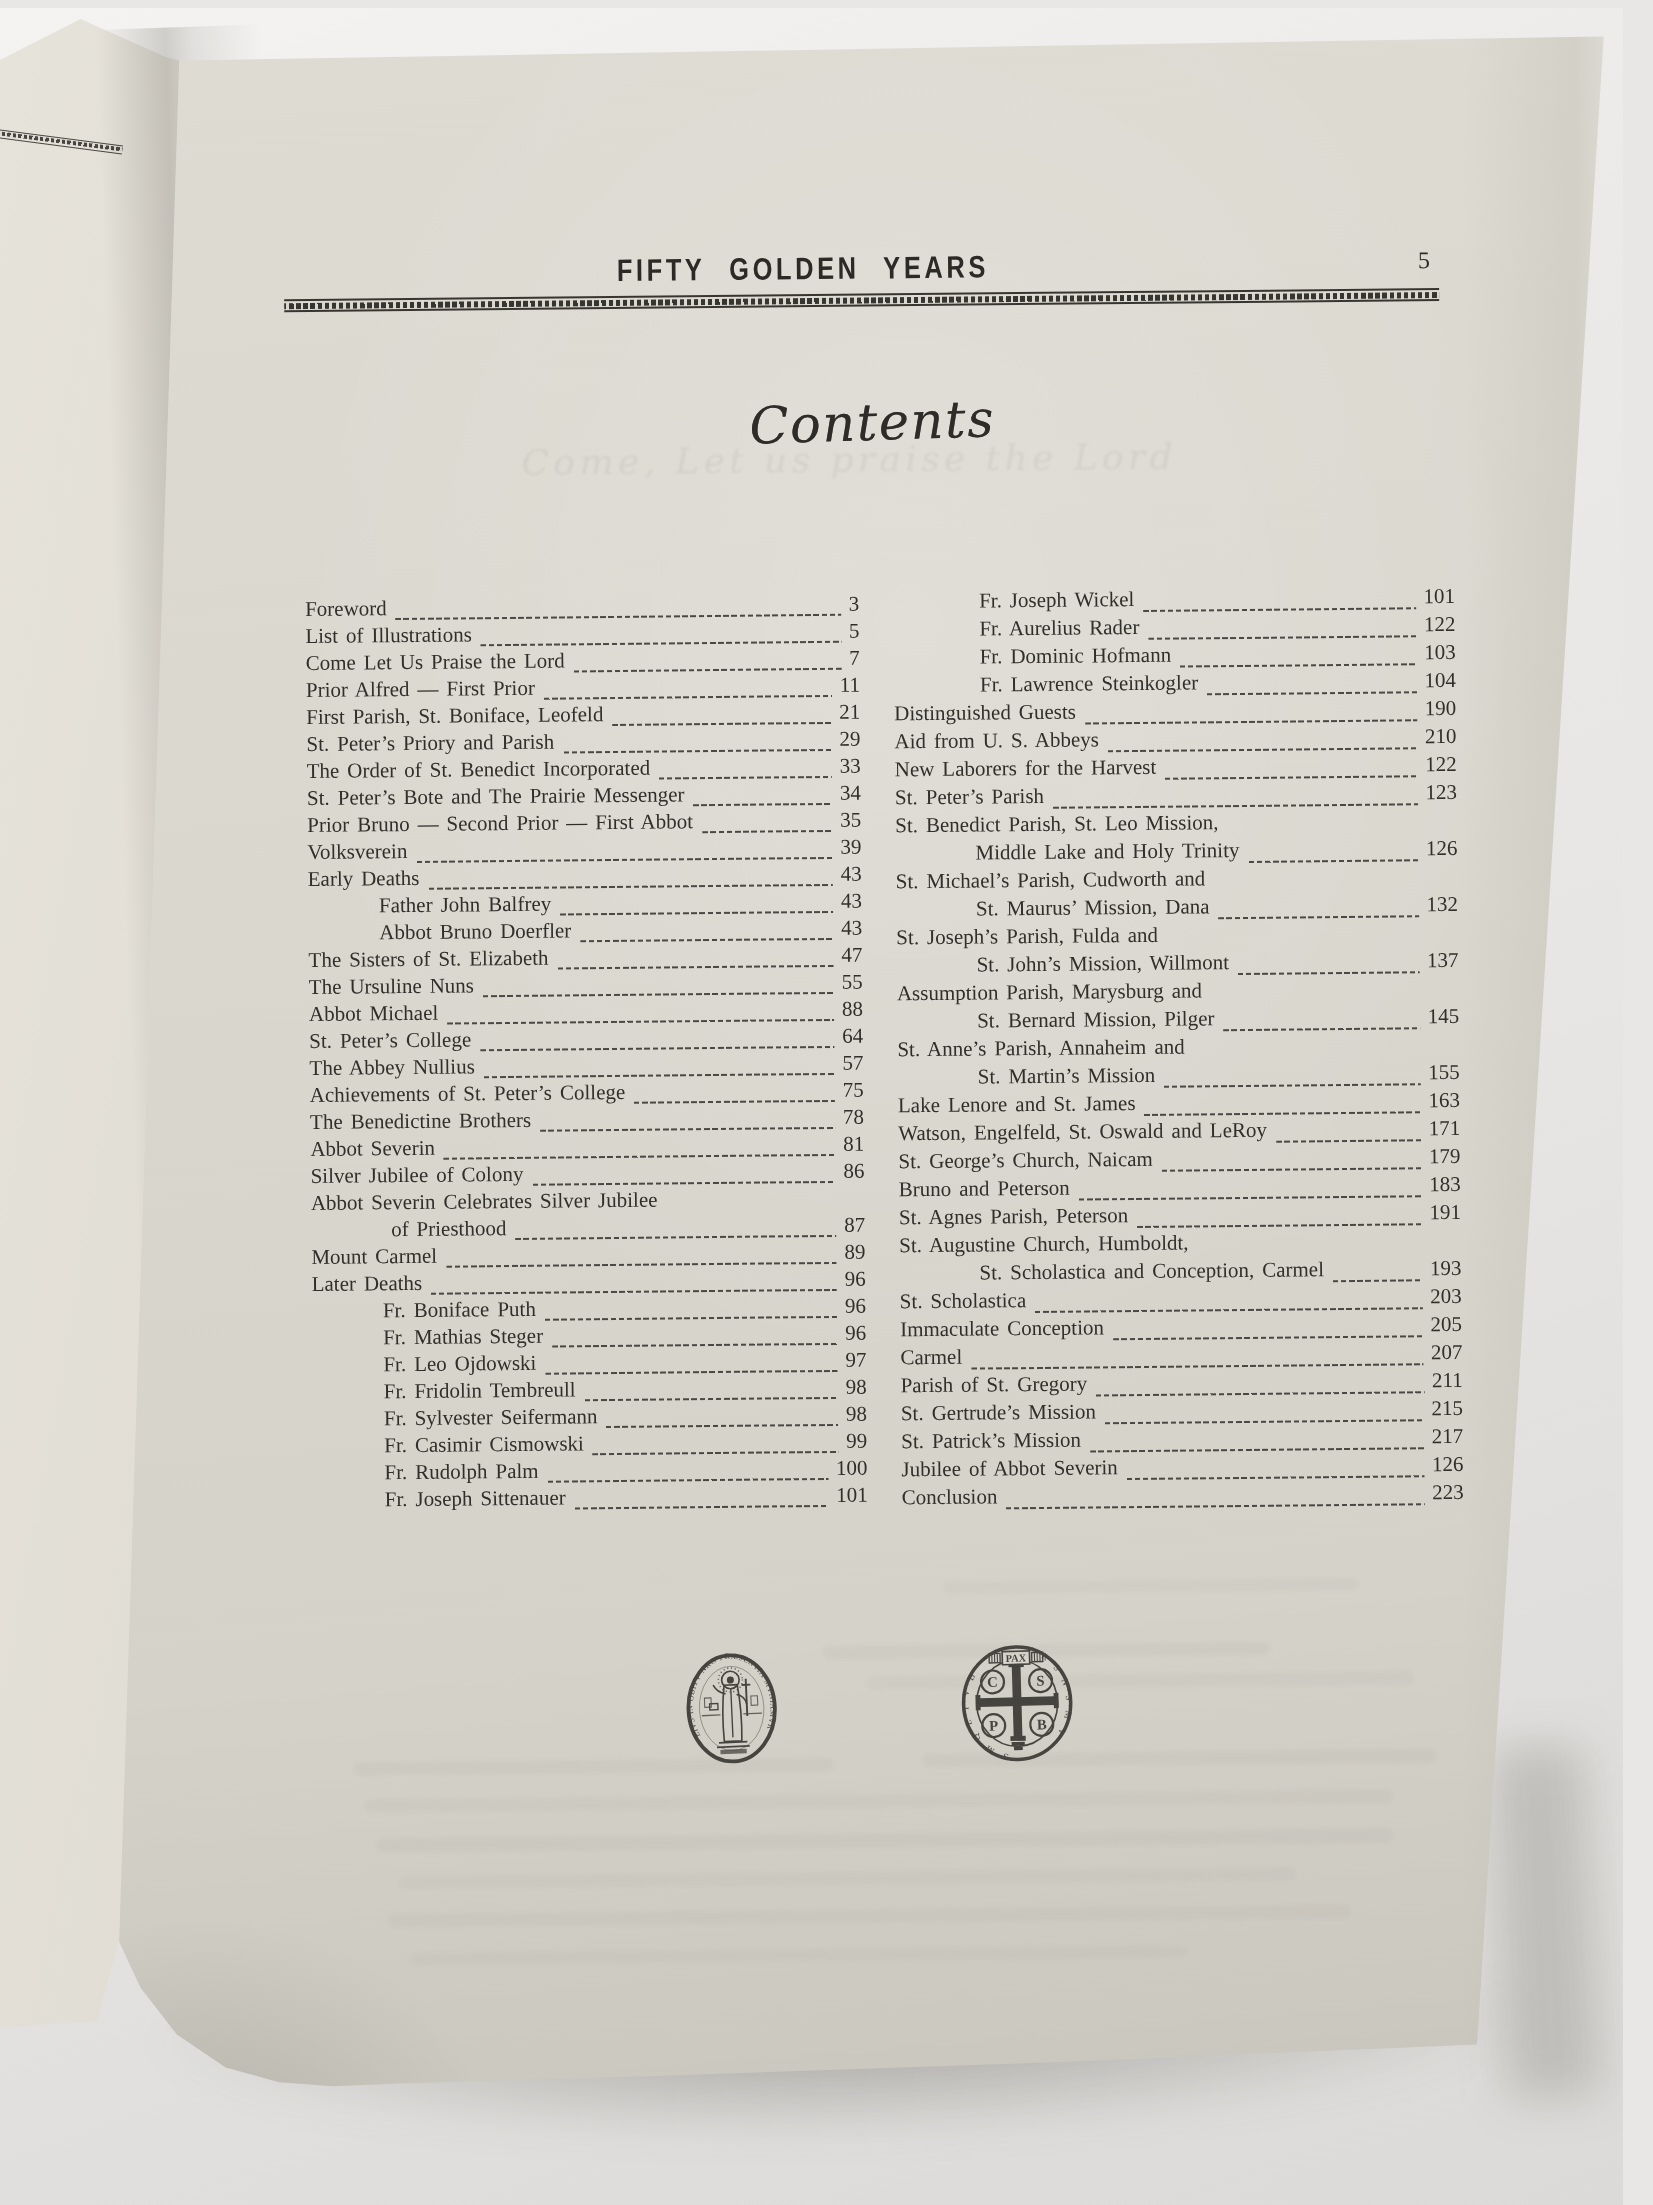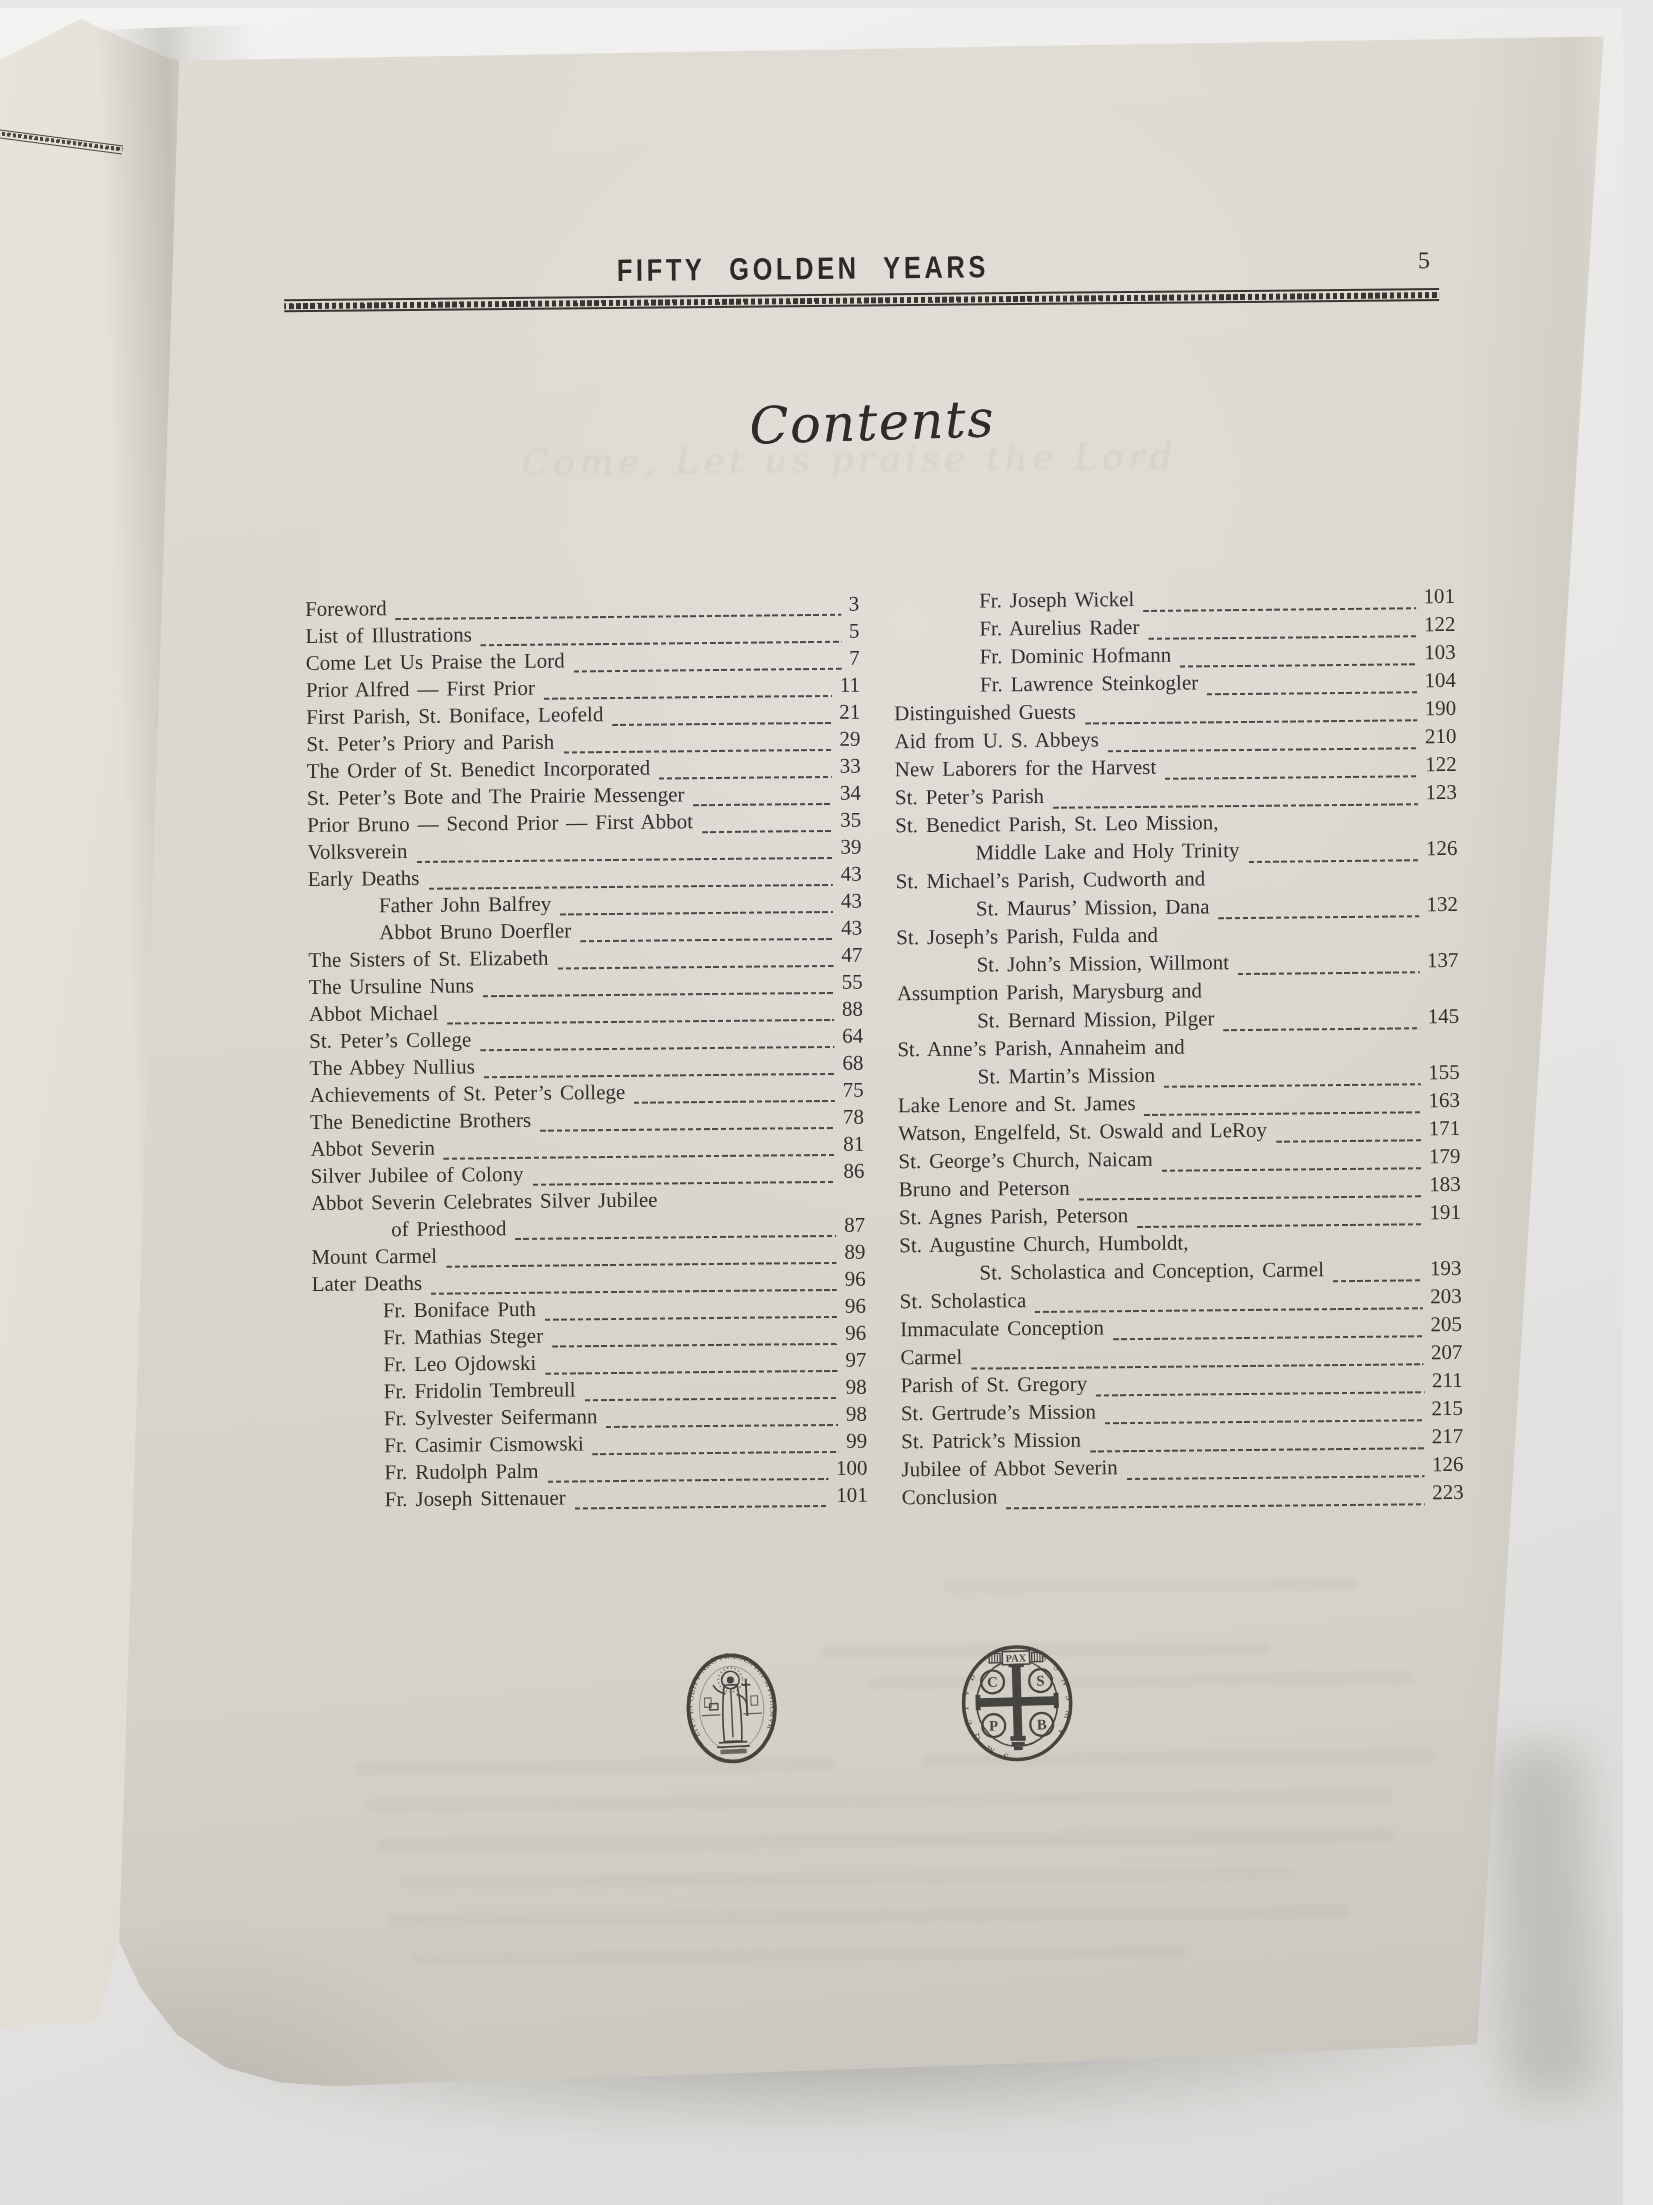--- a/index.html
+++ b/index.html
@@ -216,21 +216,21 @@
             <span class="num">88</span>
           </div>
           <div class="row">
             <span class="label">St. Peter’s College</span>
             <span class="leader"></span>
             <span class="num">64</span>
           </div>
           <div class="row">
             <span class="label">The Abbey Nullius</span>
             <span class="leader"></span>
-            <span class="num">68</span>
+            <span class="num">57</span>
           </div>
           <div class="row">
             <span class="label">Achievements of St. Peter’s College</span>
             <span class="leader"></span>
             <span class="num">75</span>
           </div>
           <div class="row">
             <span class="label">The Benedictine Brothers</span>
             <span class="leader"></span>
             <span class="num">78</span>

